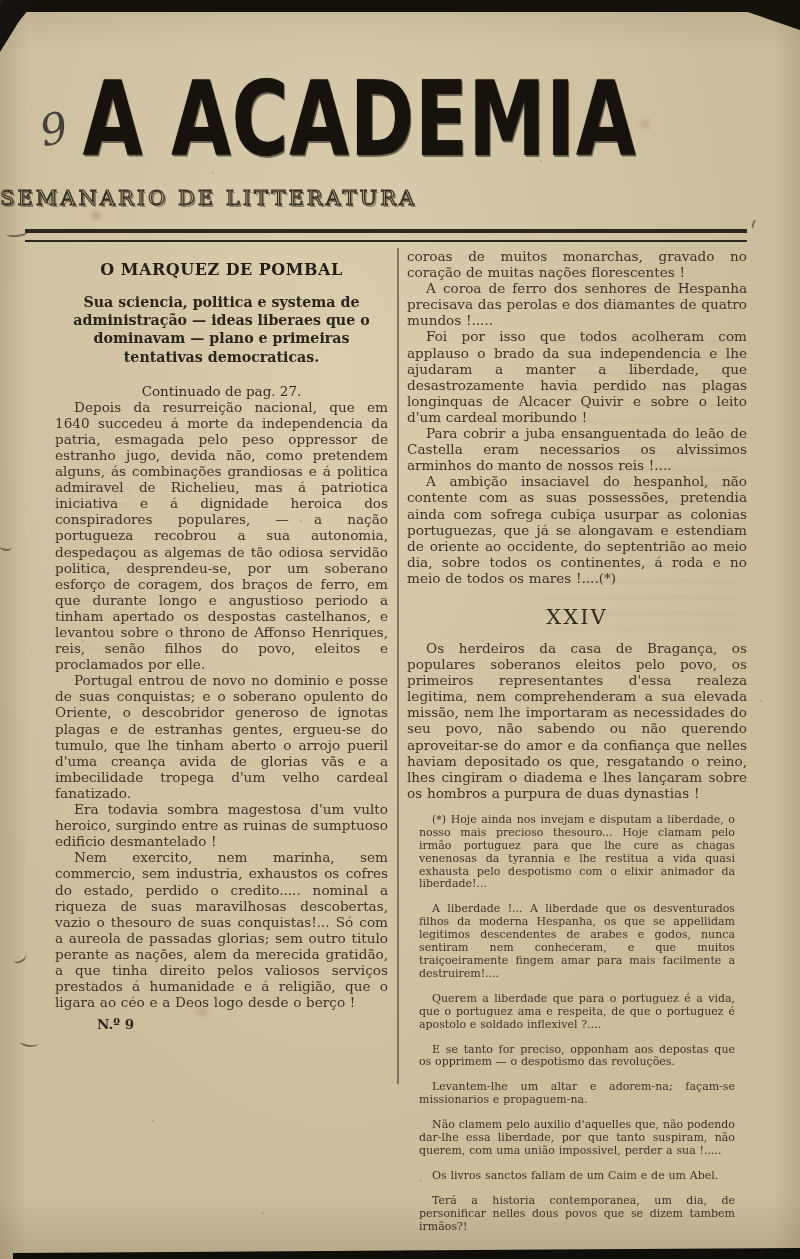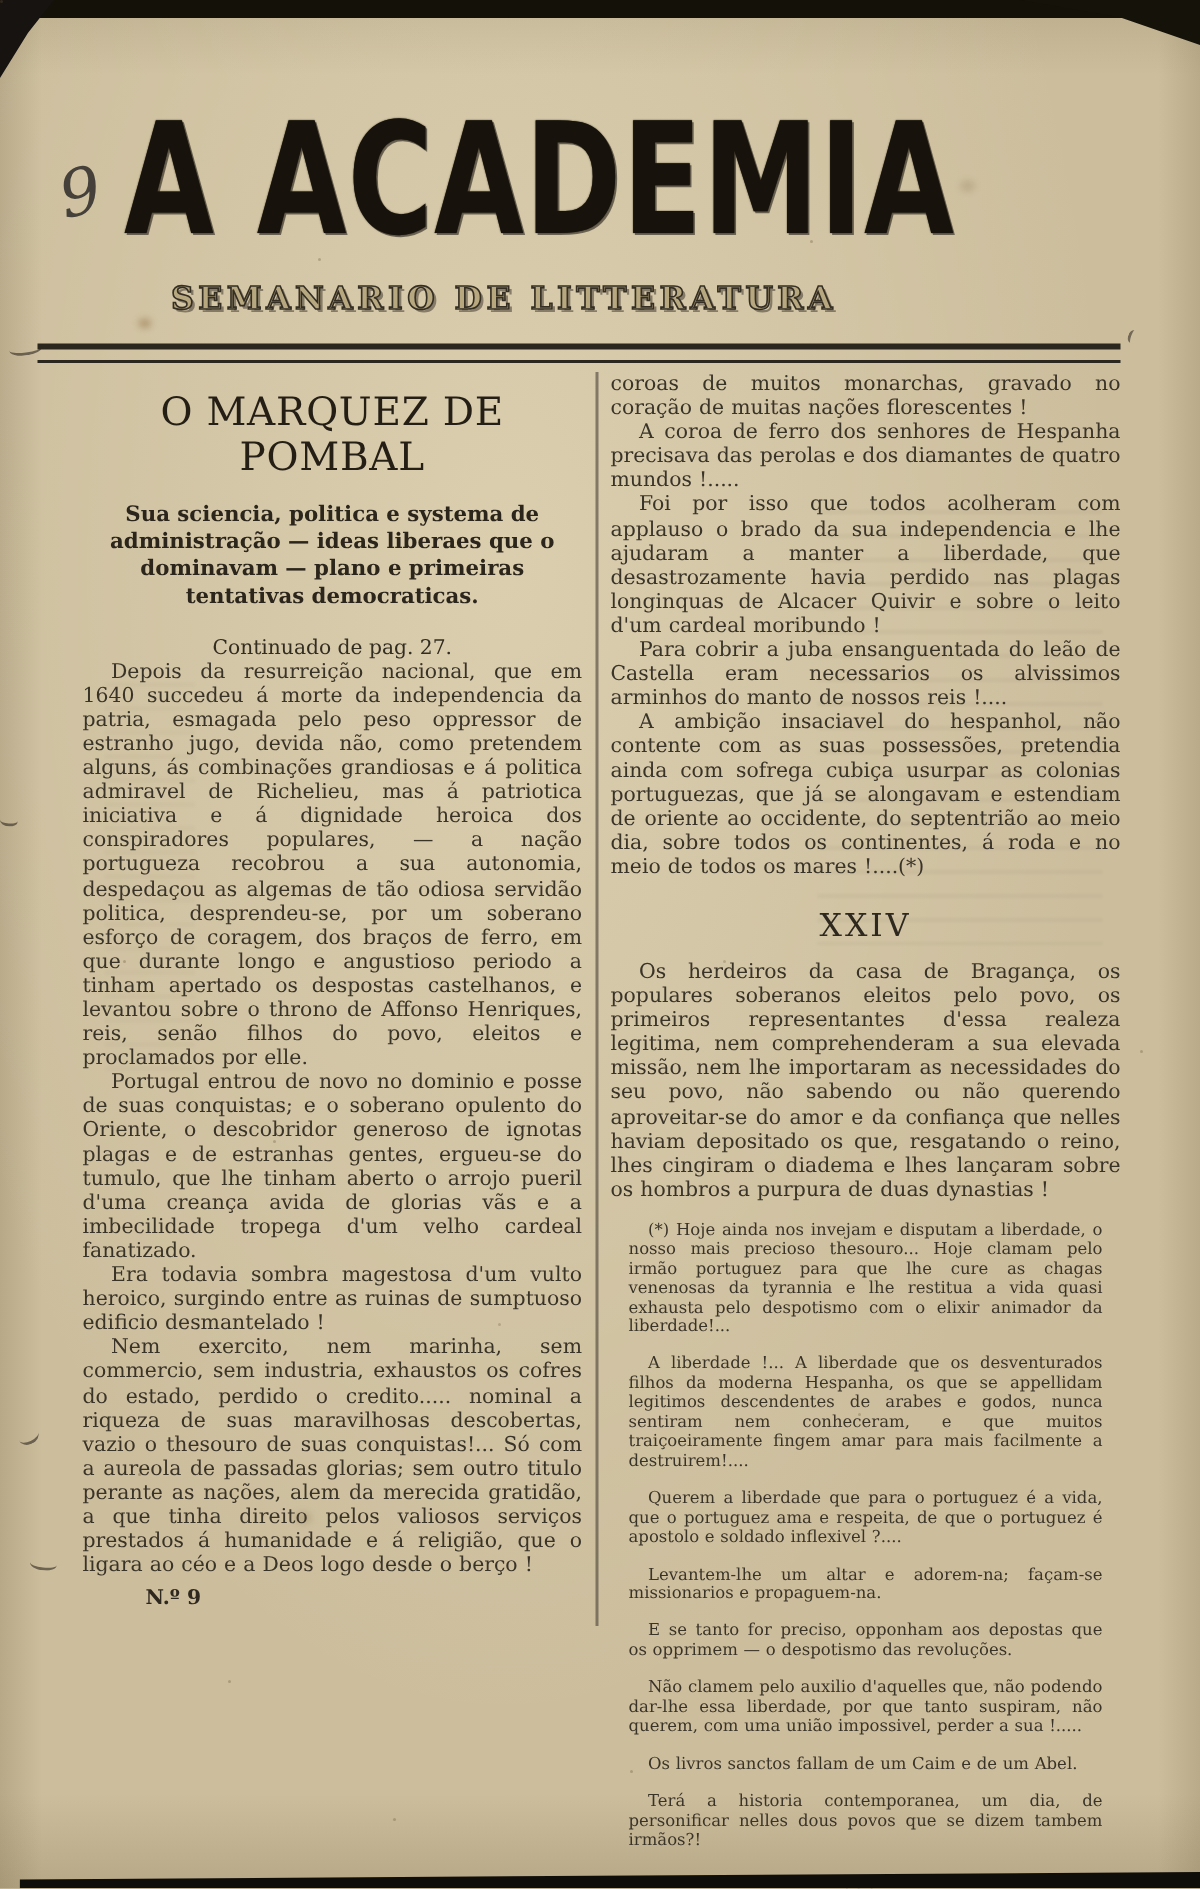--- a/index.html
+++ b/index.html
@@ -55,32 +55,32 @@
   .tick.m3{left:12px;top:952px;width:14px;height:9px;transform:rotate(-24deg);}
   .tick.m4{left:20px;top:1038px;width:18px;height:7px;transform:rotate(6deg);}
   .tick.m5{left:752px;top:220px;width:4px;height:9px;border-bottom:none;
     border-left:2px solid rgba(68,60,48,.65);transform:rotate(18deg);}
   
   .masthead-title{position:absolute;top:70px;left:0;width:720px;text-align:center;}
   .masthead-title .t{display:inline-block;font-family:"DejaVu Sans",sans-serif;
     font-weight:bold;font-size:92px;line-height:92px;letter-spacing:1px;color:#17130c;
     transform:scale(.84,1.12);transform-origin:50% 10%;
     text-shadow:0 0 1px #17130c,1.5px 1.5px 0 rgba(23,19,12,.55);}
-  .masthead-subtitle{position:absolute;top:186px;left:0;width:672px;text-align:center;
-    font-family:"DejaVu Serif",serif;font-weight:bold;font-size:21px;letter-spacing:3px;
+  .masthead-subtitle{position:absolute;top:186px;left:0;width:672px;
+    font-family:"DejaVu Serif",serif;font-weight:normal;font-size:21px;letter-spacing:3px;
     color:#b7a880;-webkit-text-stroke:1.1px #352e23;
     text-shadow:2px 2px 0 rgba(53,46,35,.5);}
   .double-rule{position:absolute;left:25px;top:229px;width:722px;height:7px;
     border-top:4px solid #2b261e;border-bottom:2px solid #2b261e;}
   
   .columns{position:absolute;top:246px;left:55px;width:692px;display:flex;color:#3a3328;}
   .col-left{width:333px;}
   .col-right{width:340px;margin-left:19px;padding-top:2px;}
   .col-divider{position:absolute;left:397px;top:248px;width:2px;height:836px;background:#46403698;}
-  .art-title{margin:14px 0 0;text-align:center;font-size:26px;font-weight:normal;
+  .art-title{margin:14px 0 0;text-align:center;font-size:16px;font-weight:bold;
     letter-spacing:.5px;color:#241e15;}
   .art-subtitle{margin:14px 6px 0;font-weight:bold;font-size:14.2px;line-height:1.28;
     text-align:center;color:#2c251b;}
   .continuation{margin:17px 0 0;text-align:center;font-size:13.5px;color:#332c21;}
   .sec-head{margin:19px 0 11px;text-align:center;font-size:21px;font-weight:normal;
     letter-spacing:2px;color:#2e281e;}
   .body-par{margin:0;font-size:13.6px;line-height:16.1px;text-align:justify;
     text-indent:19px;word-spacing:.4px;}
   .body-par.no-indent{text-indent:0;}
   .footnote{margin-top:13px;}
@@ -141,22 +141,22 @@
       <p class="body-par">Foi por isso que todos acolheram com applauso o brado da sua independencia e lhe ajudaram a manter a liberdade, que desastrozamente havia perdido nas plagas longinquas de Alcacer Quivir e sobre o leito d'um cardeal moribundo !</p>
       <p class="body-par">Para cobrir a juba ensanguentada do leão de Castella eram necessarios os alvissimos arminhos do manto de nossos reis !....</p>
       <p class="body-par">A ambição insaciavel do hespanhol, não contente com as suas possessões, pretendia ainda com sofrega cubiça usurpar as colonias portuguezas, que já se alongavam e estendiam de oriente ao occidente, do septentrião ao meio dia, sobre todos os continentes, á roda e no meio de todos os mares !....(*)</p>
       <h2 class="sec-head">XXIV</h2>
       <p class="body-par">Os herdeiros da casa de Bragança, os populares soberanos eleitos pelo povo, os primeiros representantes d'essa realeza legitima, nem comprehenderam a sua elevada missão, nem lhe importaram as necessidades do seu povo, não sabendo ou não querendo aproveitar-se do amor e da confiança que nelles haviam depositado os que, resgatando o reino, lhes cingiram o diadema e lhes lançaram sobre os hombros a purpura de duas dynastias !</p>
 
       <div class="footnote">
         <p class="fn-par">(*) Hoje ainda nos invejam e disputam a liberdade, o nosso mais precioso thesouro... Hoje clamam pelo irmão portuguez para que lhe cure as chagas venenosas da tyrannia e lhe restitua a vida quasi exhausta pelo despotismo com o elixir animador da liberdade!...</p>
         <p class="fn-par">A liberdade !... A liberdade que os desventurados filhos da moderna Hespanha, os que se appellidam legitimos descendentes de arabes e godos, nunca sentiram nem conheceram, e que muitos traiçoeiramente fingem amar para mais facilmente a destruirem!....</p>
         <p class="fn-par">Querem a liberdade que para o portuguez é a vida, que o portuguez ama e respeita, de que o portuguez é apostolo e soldado inflexivel ?....</p>
+        <p class="fn-par">E se tanto for preciso, opponham aos depostas que os opprimem — o despotismo das revoluções.</p>
         <p class="fn-par">Levantem-lhe um altar e adorem-na; façam-se missionarios e propaguem-na.</p>
-        <p class="fn-par">E se tanto for preciso, opponham aos depostas que os opprimem — o despotismo das revoluções.</p>
         <p class="fn-par">Não clamem pelo auxilio d'aquelles que, não podendo dar-lhe essa liberdade, por que tanto suspiram, não querem, com uma união impossivel, perder a sua !.....</p>
         <p class="fn-par">Os livros sanctos fallam de um Caim e de um Abel.</p>
         <p class="fn-par">Terá a historia contemporanea, um dia, de personificar nelles dous povos que se dizem tambem irmãos?!</p>
       </div>
 
       <div class="year">1867</div>
     </section>
 
   </main>
 </div>

